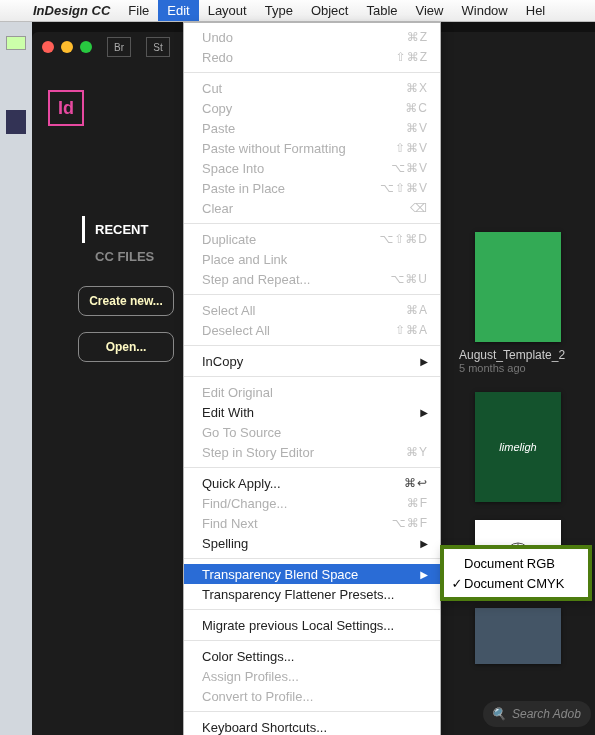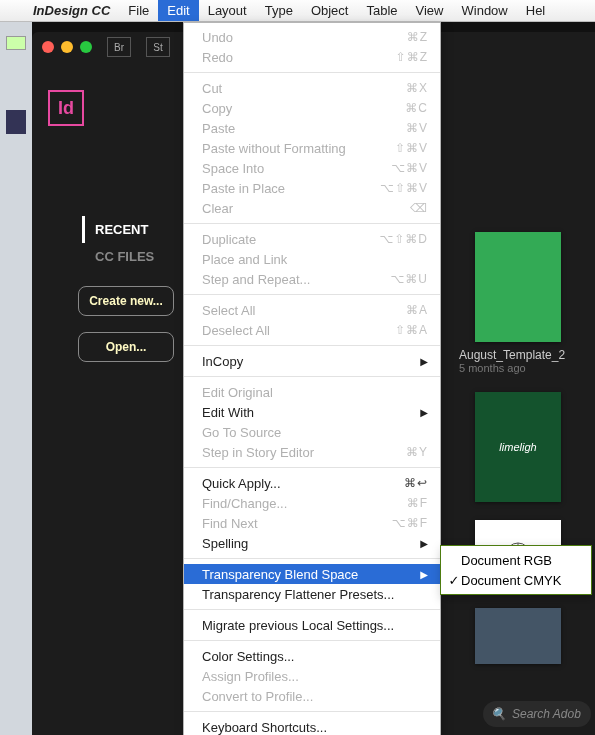--- a/index.html
+++ b/index.html
@@ -34,21 +34,21 @@
   .searchbar { position:absolute; right:4px; bottom:8px; width:108px; height:26px; background:#2a2a2a; border-radius:13px; display:flex; align-items:center; padding:0 8px; color:#888; font-size:12px; font-style:italic; gap:6px;}
   .menu { position:absolute; left:183px; top:22px; width:258px; background:#fff; border:1px solid #b5b5b5; box-shadow:2px 4px 10px rgba(0,0,0,.25); font-size:13px; color:#222; padding:4px 0; }
   .mrow { display:flex; align-items:center; height:20px; padding:0 12px 0 18px; position:relative; }
   .mrow.dis { color:#b0b0b0; }
   .mrow.hl { background:#2a6cd6; color:#fff; }
   .mrow .lab { flex:1; }
   .mrow .sc { font-size:12px; color:inherit; opacity:.85; letter-spacing:1px; }
   .mrow.dis .sc{color:#b9b9b9}
   .arrow { font-size:10px; }
   .sep { height:1px; background:#e2e2e2; margin:5px 0; }
-  .submenu { position:absolute; left:440px; top:545px; width:152px; background:#fff; border:1px solid #4d7c0f; box-shadow:2px 4px 10px rgba(0,0,0,.25); font-size:13px; padding:4px 0; }
+  .submenu { position:absolute; left:440px; top:545px; width:152px; background:#fff; border:4px solid #4d7c0f; box-shadow:2px 4px 10px rgba(0,0,0,.25); font-size:13px; padding:4px 0; }
   .srow { display:flex; align-items:center; height:20px; padding:0 10px 0 6px; }
   .chk { width:14px; text-align:center; }
 </style>
 </head>
 <body>
 
 <div class="menubar">
   <div class="apple"></div>
   <div class="app-name">InDesign CC</div>
   <div class="mitem">File</div>

